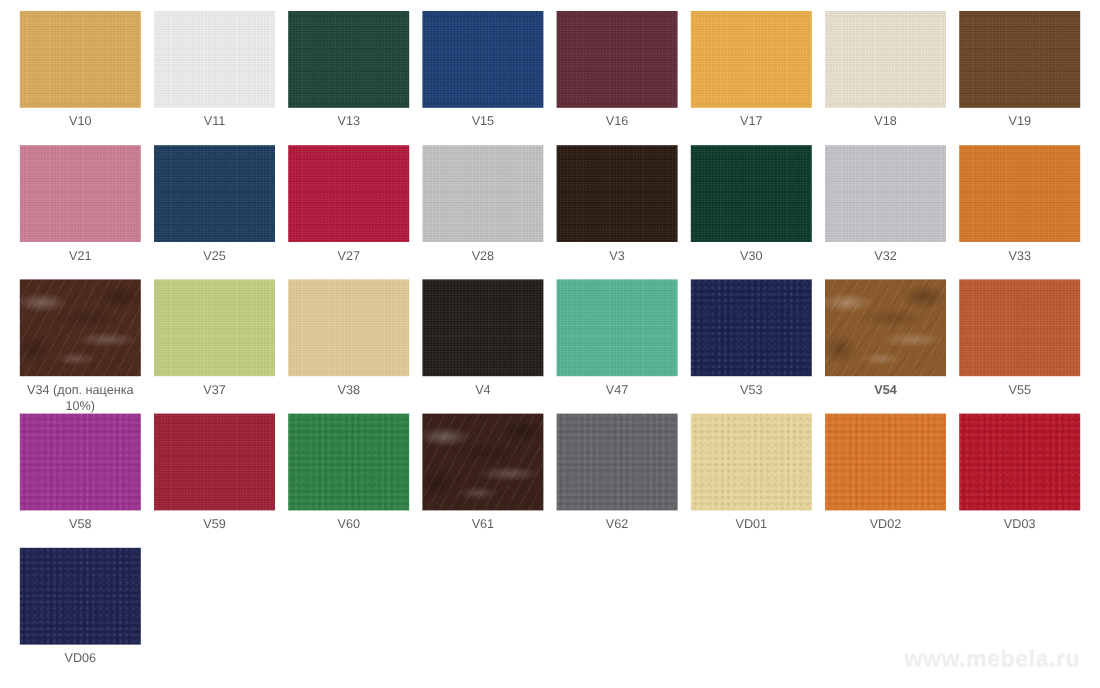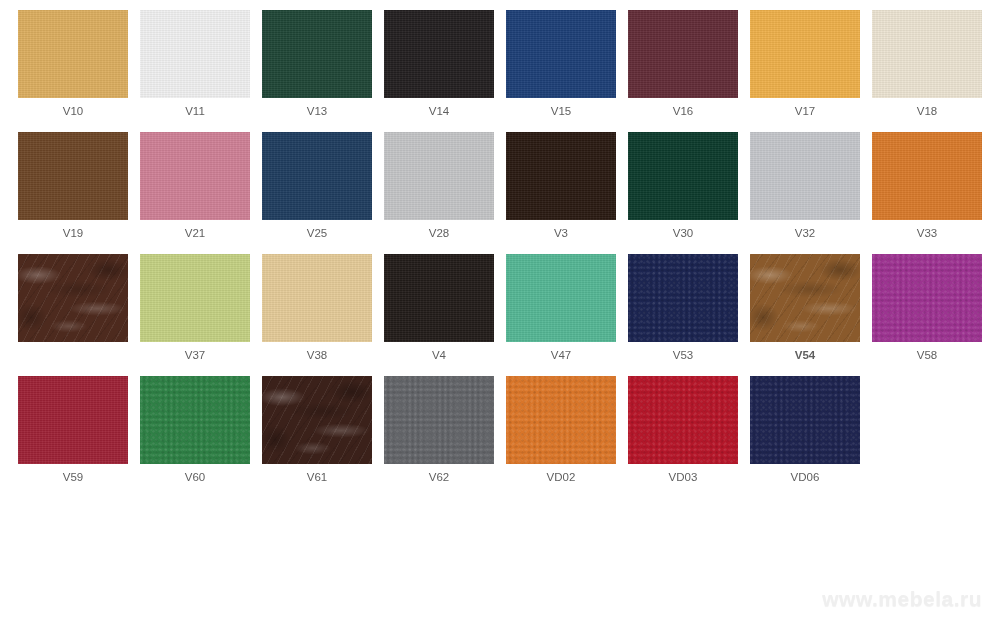--- a/index.html
+++ b/index.html
@@ -120,24 +120,20 @@
     </div>
     <div class="swatch-cell">
       <div class="swatch-chip" title="V11" style="background: rgb(240, 240, 241);"></div>
       <div class="swatch-label" style="color: rgb(95, 95, 95);">V11</div>
     </div>
     <div class="swatch-cell">
       <div class="swatch-chip" title="V13" style="background: rgb(31, 70, 54);"></div>
       <div class="swatch-label" style="color: rgb(95, 95, 95);">V13</div>
     </div>
     <div class="swatch-cell">
-      <div class="swatch-chip" title="V14" style="background: rgb(35, 31, 32);"></div>
-      <div class="swatch-label" style="color: rgb(95, 95, 95);">V14</div>
-    </div>
-    <div class="swatch-cell">
       <div class="swatch-chip" title="V15" style="background: rgb(29, 63, 119);"></div>
       <div class="swatch-label" style="color: rgb(95, 95, 95);">V15</div>
     </div>
     <div class="swatch-cell">
       <div class="swatch-chip" title="V16" style="background: rgb(98, 44, 55);"></div>
       <div class="swatch-label" style="color: rgb(95, 95, 95);">V16</div>
     </div>
     <div class="swatch-cell">
       <div class="swatch-chip" title="V17" style="background: rgb(238, 176, 74);"></div>
       <div class="swatch-label" style="color: rgb(95, 95, 95);">V17</div>
@@ -152,20 +148,24 @@
     </div>
     <div class="swatch-cell">
       <div class="swatch-chip" title="V21" style="background: rgb(207, 128, 150);"></div>
       <div class="swatch-label" style="color: rgb(95, 95, 95);">V21</div>
     </div>
     <div class="swatch-cell">
       <div class="swatch-chip" title="V25" style="background: rgb(31, 61, 95);"></div>
       <div class="swatch-label" style="color: rgb(95, 95, 95);">V25</div>
     </div>
     <div class="swatch-cell">
+      <div class="swatch-chip" title="V27" style="background: rgb(182, 24, 59);"></div>
+      <div class="swatch-label" style="color: rgb(95, 95, 95);">V27</div>
+    </div>
+    <div class="swatch-cell">
       <div class="swatch-chip" title="V28" style="background: rgb(196, 197, 199);"></div>
       <div class="swatch-label" style="color: rgb(95, 95, 95);">V28</div>
     </div>
     <div class="swatch-cell">
       <div class="swatch-chip" title="V3" style="background: rgb(42, 26, 18);"></div>
       <div class="swatch-label" style="color: rgb(95, 95, 95);">V3</div>
     </div>
     <div class="swatch-cell">
       <div class="swatch-chip" title="V30" style="background: rgb(12, 59, 44);"></div>
       <div class="swatch-label" style="color: rgb(95, 95, 95);">V30</div>
@@ -173,20 +173,21 @@
     <div class="swatch-cell">
       <div class="swatch-chip" title="V32" style="background: rgb(197, 199, 203);"></div>
       <div class="swatch-label" style="color: rgb(95, 95, 95);">V32</div>
     </div>
     <div class="swatch-cell">
       <div class="swatch-chip" title="V33" style="background: rgb(217, 122, 43);"></div>
       <div class="swatch-label" style="color: rgb(95, 95, 95);">V33</div>
     </div>
     <div class="swatch-cell">
       <div class="swatch-chip grain-mottled" title="V34 (доп. наценка 10%)" style="background: rgb(77, 42, 30);"></div>
+      <div class="swatch-label" style="color: rgb(95, 95, 95);">V34 (доп. наценка 10%)</div>
     </div>
     <div class="swatch-cell">
       <div class="swatch-chip" title="V37" style="background: rgb(196, 209, 131);"></div>
       <div class="swatch-label" style="color: rgb(95, 95, 95);">V37</div>
     </div>
     <div class="swatch-cell">
       <div class="swatch-chip" title="V38" style="background: rgb(229, 203, 152);"></div>
       <div class="swatch-label" style="color: rgb(95, 95, 95);">V38</div>
     </div>
     <div class="swatch-cell">
@@ -199,40 +200,48 @@
     </div>
     <div class="swatch-cell">
       <div class="swatch-chip grain-pebble" title="V53" style="background: rgb(28, 37, 81);"></div>
       <div class="swatch-label" style="color: rgb(95, 95, 95);">V53</div>
     </div>
     <div class="swatch-cell">
       <div class="swatch-chip grain-mottled" title="V54" style="background: rgb(138, 90, 44);"></div>
       <div class="swatch-label" style="color: rgb(95, 95, 95); font-weight: bold;">V54</div>
     </div>
     <div class="swatch-cell">
+      <div class="swatch-chip" title="V55" style="background: rgb(192, 90, 51);"></div>
+      <div class="swatch-label" style="color: rgb(95, 95, 95);">V55</div>
+    </div>
+    <div class="swatch-cell">
       <div class="swatch-chip grain-pebble" title="V58" style="background: rgb(156, 52, 144);"></div>
       <div class="swatch-label" style="color: rgb(95, 95, 95);">V58</div>
     </div>
     <div class="swatch-cell">
       <div class="swatch-chip" title="V59" style="background: rgb(158, 34, 54);"></div>
       <div class="swatch-label" style="color: rgb(95, 95, 95);">V59</div>
     </div>
     <div class="swatch-cell">
       <div class="swatch-chip grain-pebble" title="V60" style="background: rgb(47, 128, 70);"></div>
       <div class="swatch-label" style="color: rgb(95, 95, 95);">V60</div>
     </div>
     <div class="swatch-cell">
       <div class="swatch-chip grain-mottled" title="V61" style="background: rgb(59, 33, 26);"></div>
       <div class="swatch-label" style="color: rgb(95, 95, 95);">V61</div>
     </div>
     <div class="swatch-cell">
       <div class="swatch-chip grain-pebble" title="V62" style="background: rgb(99, 101, 105);"></div>
       <div class="swatch-label" style="color: rgb(95, 95, 95);">V62</div>
     </div>
     <div class="swatch-cell">
+      <div class="swatch-chip grain-pebble" title="VD01" style="background: rgb(230, 212, 156);"></div>
+      <div class="swatch-label" style="color: rgb(95, 95, 95);">VD01</div>
+    </div>
+    <div class="swatch-cell">
       <div class="swatch-chip grain-pebble" title="VD02" style="background: rgb(217, 118, 42);"></div>
       <div class="swatch-label" style="color: rgb(95, 95, 95);">VD02</div>
     </div>
     <div class="swatch-cell">
       <div class="swatch-chip grain-pebble" title="VD03" style="background: rgb(180, 23, 42);"></div>
       <div class="swatch-label" style="color: rgb(95, 95, 95);">VD03</div>
     </div>
     <div class="swatch-cell">
       <div class="swatch-chip grain-pebble" title="VD06" style="background: rgb(31, 37, 80);"></div>
       <div class="swatch-label" style="color: rgb(95, 95, 95);">VD06</div>

